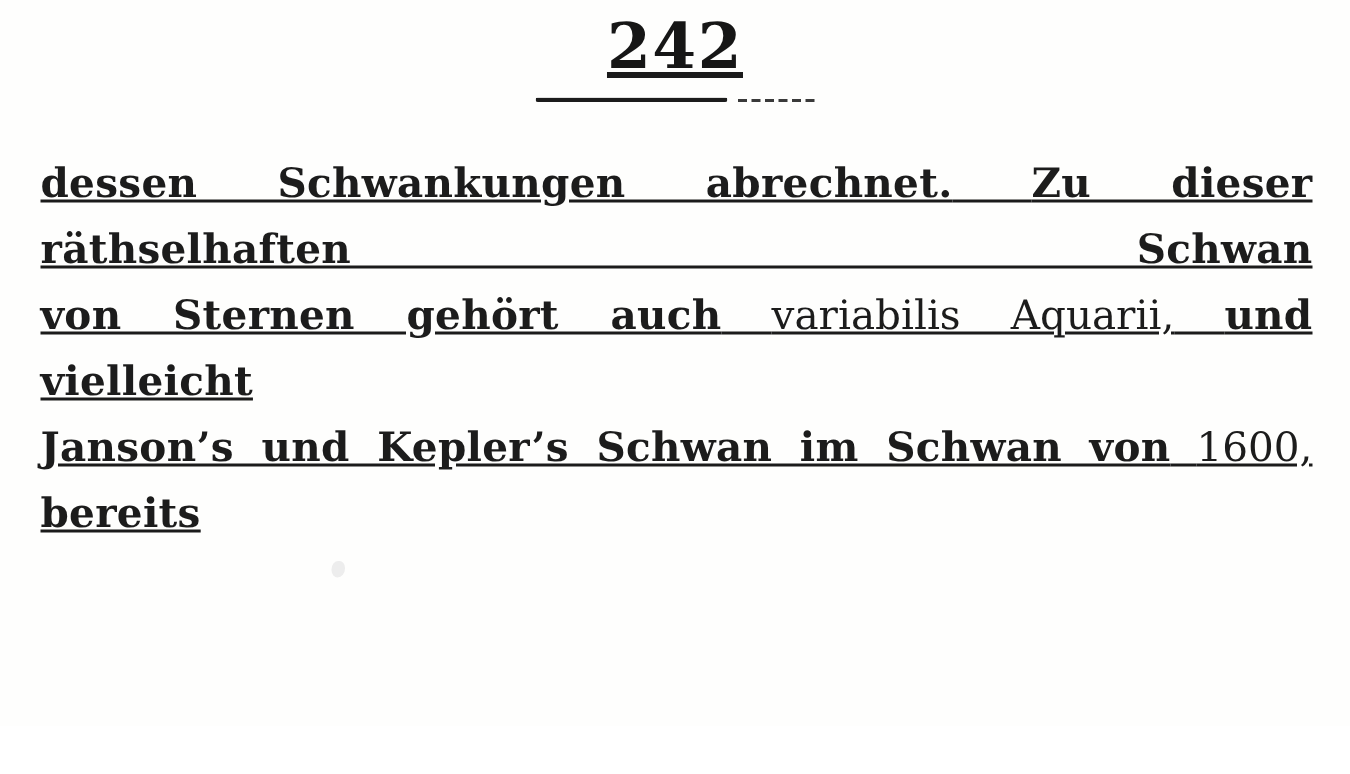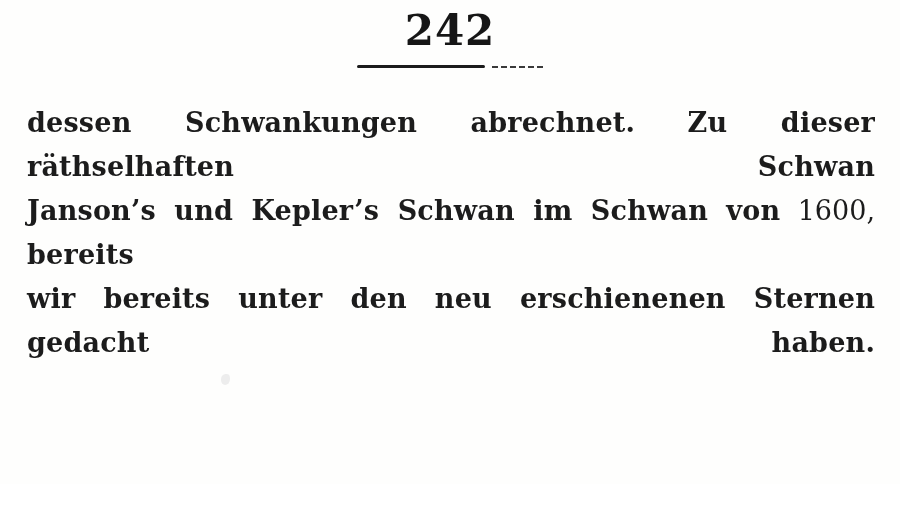--- a/index.html
+++ b/index.html
@@ -8,20 +8,21 @@
     background: #ffffff;
   }
   .page {
     position: relative;
     width: 900px;
     height: 484px;
     background: #fefefd;
     overflow: hidden;
     color: #1b1b1b;
     font-family: "DejaVu Serif", serif;
+    text-decoration: underline;
   }
   
   .running-head {
     padding-top: 10px;
     text-align: center;
   }
   .page-number {
     font-family: "DejaVu Serif", serif;
     font-weight: bold;
     font-size: 42px;
@@ -97,28 +98,30 @@
     </div>
   </header>
 
   <main class="body-text">
 
     <p class="text-line">
       <span class="fraktur">dessen Schwankungen abrechnet.</span>
       <span class="fraktur">Zu dieser räthselhaften Schwan</span>
     </p>
 
+    <p class="text-line">
+      <span class="fraktur">von Sternen gehört auch</span>
+      <span class="antiqua">variabilis Aquarii,</span>
+      <span class="fraktur">und vielleicht</span>
+    </p>
 
     <p class="text-line">
       <span class="fraktur">Janson’s und Kepler’s Schwan im Schwan von</span>
       <span class="antiqua">1600,</span>
       <span class="fraktur">bereits</span>
     </p>
 
-    <p class="text-line">
-      <span class="fraktur">wir bereits unter den neu erschienenen Sternen gedacht haben.</span>
-    </p>
 
   </main>
 
   <div class="scan-artifact"></div>
 
 </div>
 
 </body></html>

